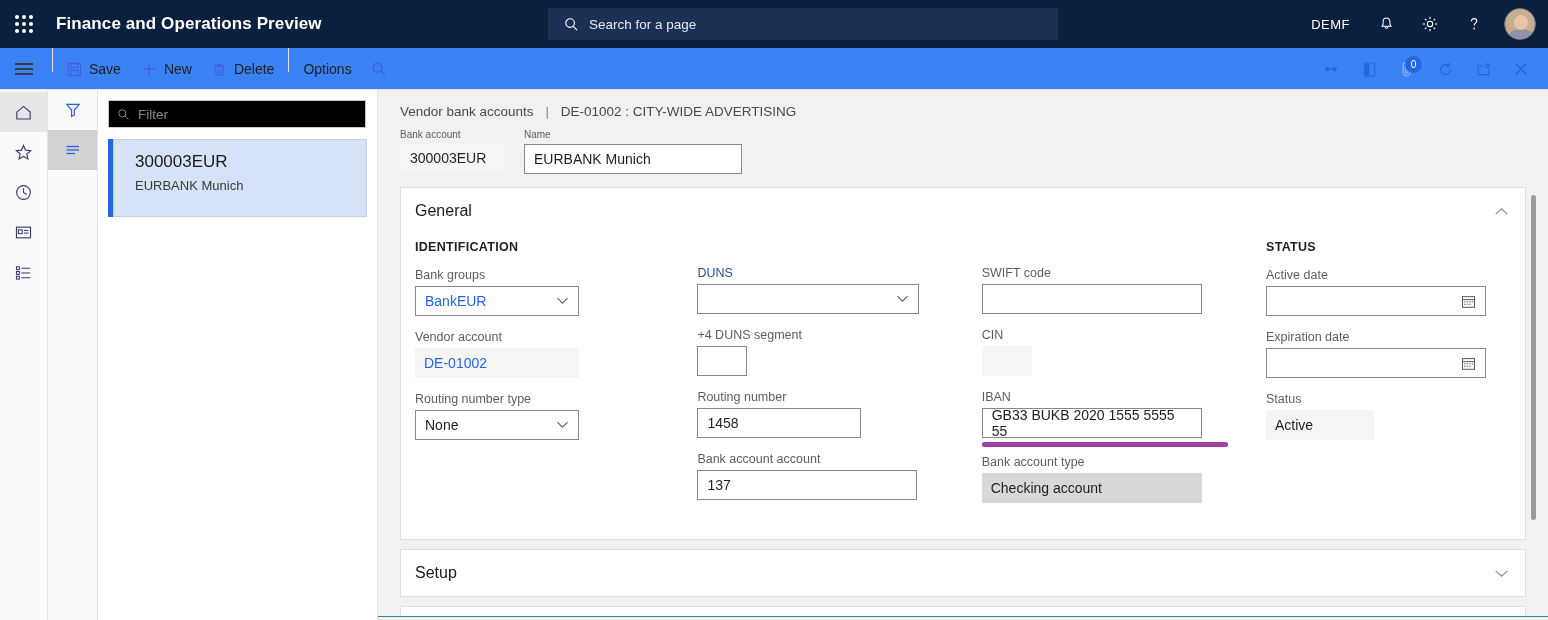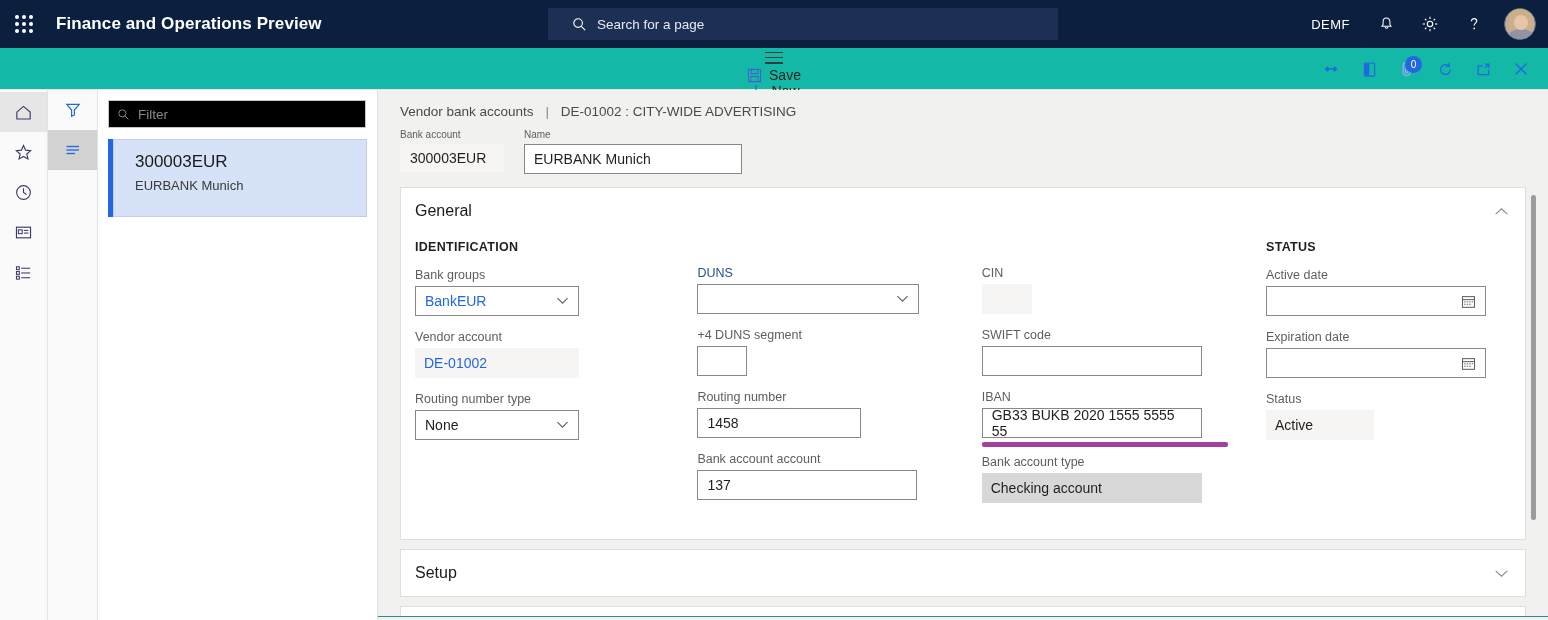--- a/index.html
+++ b/index.html
@@ -16,43 +16,43 @@
   }
   .waffle { width: 48px; display: flex; align-items: center; justify-content: center;
             cursor: pointer; }
   .waffle-grid { display: grid; grid-template-columns: repeat(3,4px);
                  grid-template-rows: repeat(3,4px); gap: 3px; }
   .waffle-grid i { width: 4px; height: 4px; background: #fff; border-radius: 50%; display:block; }
   .app-title { color: #fff; font-size: 17px; font-weight: bold; margin-left: 8px;
                letter-spacing: .1px; }
   .search-box {
     position: absolute; left: 548px; top: 8px; width: 510px; height: 32px;
-    background: #1c3055; display: flex; align-items: center; padding: 0 24px;
+    background: #1c3055; display: flex; align-items: center; padding: 0 16px;
     cursor: text;
   }
   .search-box .placeholder { color: #e8eaf0; font-size: 13.5px; margin-left: 10px; }
   .topnav-right { position: absolute; right: 0; top: 0; height: 48px; display: flex;
                   align-items: center; padding-right: 12px; }
   .topnav-right > * { margin-left: 4px; }
   .demf { color: #fff; font-size: 13px; letter-spacing: .5px; padding: 0 12px; cursor: pointer; }
   .nav-icon { width: 40px; height: 40px; display: flex; align-items: center;
               justify-content: center; cursor: pointer; }
   .avatar { width: 32px; height: 32px; border-radius: 50%; margin-left: 10px;
             background: #c9ab93; overflow: hidden; position: relative; cursor: pointer;
             border: 1px solid #5a6a80; }
   .avatar .hair { position:absolute; left:3px; top:-1px; width:26px; height:22px;
                   background:#c8b08c; border-radius:50% 50% 42% 42%; }
   .avatar .face { position:absolute; left:9px; top:6px; width:14px; height:15px;
                   background:#e8c4a8; border-radius:50%; }
   .avatar .body { position:absolute; left:4px; bottom:-3px; width:24px; height:13px;
                   background:#8f93a3; border-radius:50% 50% 0 0; }
 
   
-  .cmdbar { height: 42px; background: #14b8a6; display: flex; align-items: center;
-            border-bottom: 1px solid #e6e6e6; position: relative; flex-direction: column; }
+  .cmdbar { height: 42px; background: #3b82f6; display: flex; align-items: flex-start;
+            border-bottom: 1px solid #e6e6e6; position: relative; }
   .hamburger { width: 48px; height: 42px; display:flex; align-items:center;
                justify-content:center; cursor: pointer; }
   .ham-lines { width: 18px; }
   .ham-lines i { display:block; height:1.6px; background:#3b3b3b; margin:3.6px 0; }
   .cmd-sep { width:1px; height:24px; background:#e1e1e1; margin: 0 4px; }
   .cmd-btn { display: flex; align-items: center; height: 42px; padding: 0 10px;
              font-size: 14px; color: #201f1e; cursor: pointer; }
   .cmd-btn .lbl { margin-left: 7px; }
   .cmd-icon-btn { width: 34px; height: 42px; display:flex; align-items:center;
                   justify-content:center; cursor:pointer; }
@@ -456,27 +456,27 @@
             <div class="fld">
               <div class="lab">Bank account account</div>
               <div class="ctl w-xl">137</div>
             </div>
           </div>
 
           <div class="col col3">
             <div style="height:26px"></div>
 
             <div class="fld">
+              <div class="lab">SWIFT code</div>
+              <div class="ctl w-xl"></div>
+            </div>
+
+            <div class="fld">
               <div class="lab">CIN</div>
               <div class="ctl ro" style="width:50px"></div>
-            </div>
-
-            <div class="fld">
-              <div class="lab">SWIFT code</div>
-              <div class="ctl w-xl"></div>
             </div>
 
             <div class="fld" style="margin-bottom:8px">
               <div class="lab">IBAN</div>
               <div class="ctl w-iban">GB33 BUKB 2020 1555 5555 55</div>
               <div class="highlight-bar"></div>
             </div>
 
             <div class="fld">
               <div class="lab">Bank account type</div>

